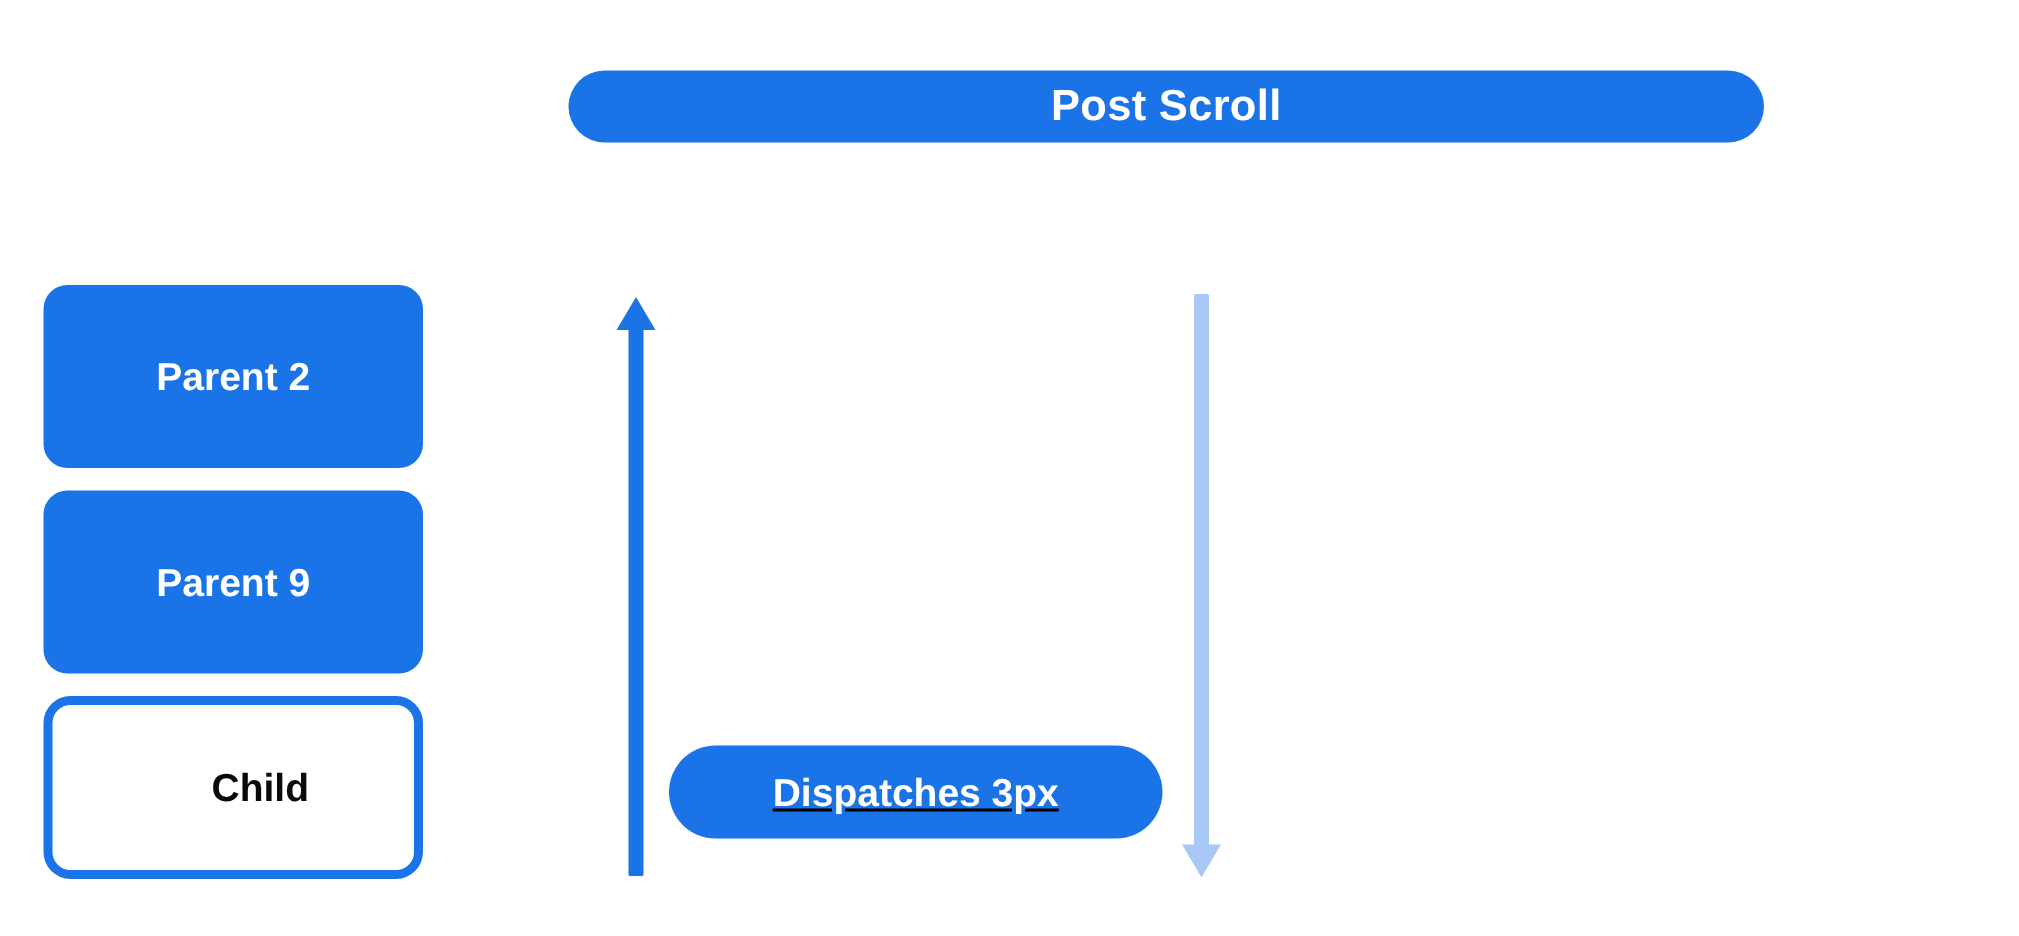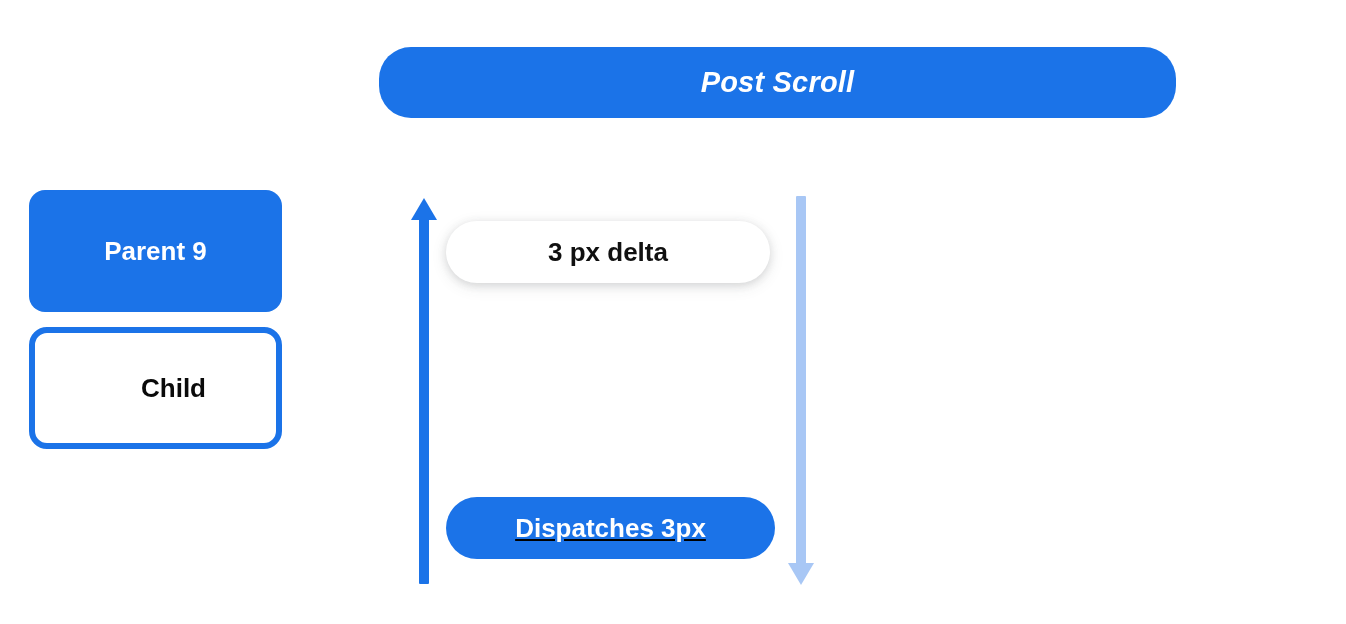--- a/index.html
+++ b/index.html
@@ -18,27 +18,26 @@
     background: #ffffff;
     overflow: hidden;
   }
 
   
   .header-pill {
     position: absolute;
     left: 379px;
     top: 47px;
     width: 797px;
-    height: 71px;
+    height: 48px;
     background: #1b73e8;
     border-radius: 32px;
     display: flex;
     align-items: center;
     justify-content: center;
-    font-style: italic;
   }
   .header-pill .label {
     color: #ffffff;
     font-size: 29px;
     font-weight: bold;
     letter-spacing: 0.2px;
   }
 
   
   .stack {
@@ -151,38 +150,38 @@
 <body>
 
 <div id="canvas">
 
   <div class="header-pill">
     <span class="label">Post Scroll</span>
   </div>
 
   <div class="stack">
     <div class="node-box filled">
+      <span class="label">Parent 2</span>
+    </div>
+    <div class="node-box filled">
       <span class="label">Parent 9</span>
     </div>
     <div class="node-box outlined">
       <span class="label">Child</span>
     </div>
   </div>
 
   <div class="arrow" id="arrow-up" style="left:419px; top:198px;">
     <div class="arrow-head"></div>
     <div class="arrow-shaft"></div>
   </div>
 
   <div class="arrow" id="arrow-down" style="left:796px; top:196px;">
     <div class="arrow-shaft"></div>
     <div class="arrow-head"></div>
   </div>
 
-  <div class="callout light" style="left:446px; top:221px; width:324px; height:62px;">
-    <span class="label">3 px delta</span>
-  </div>
 
   <div class="callout solid" style="left:446px; top:497px; width:329px; height:62px;">
     <span class="label">Dispatches 3px</span>
   </div>
 
 </div>
 
 </body></html>

